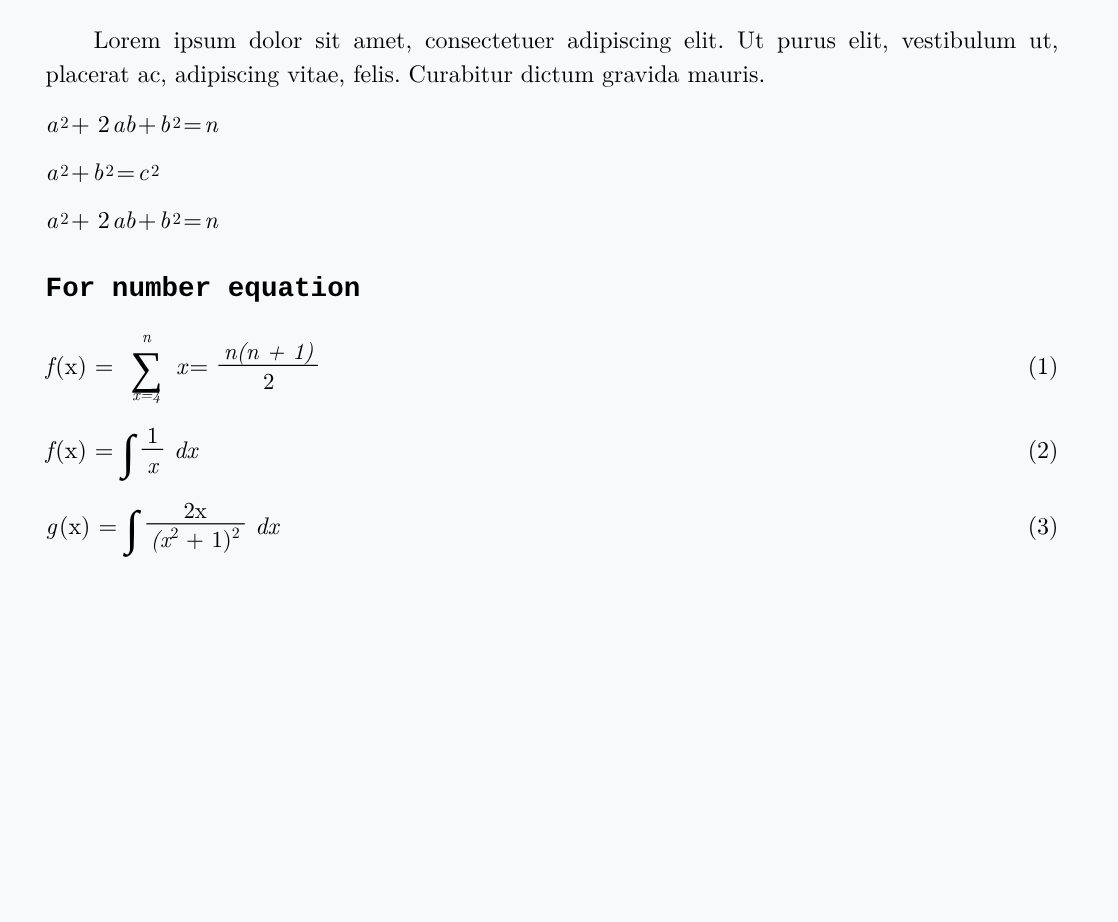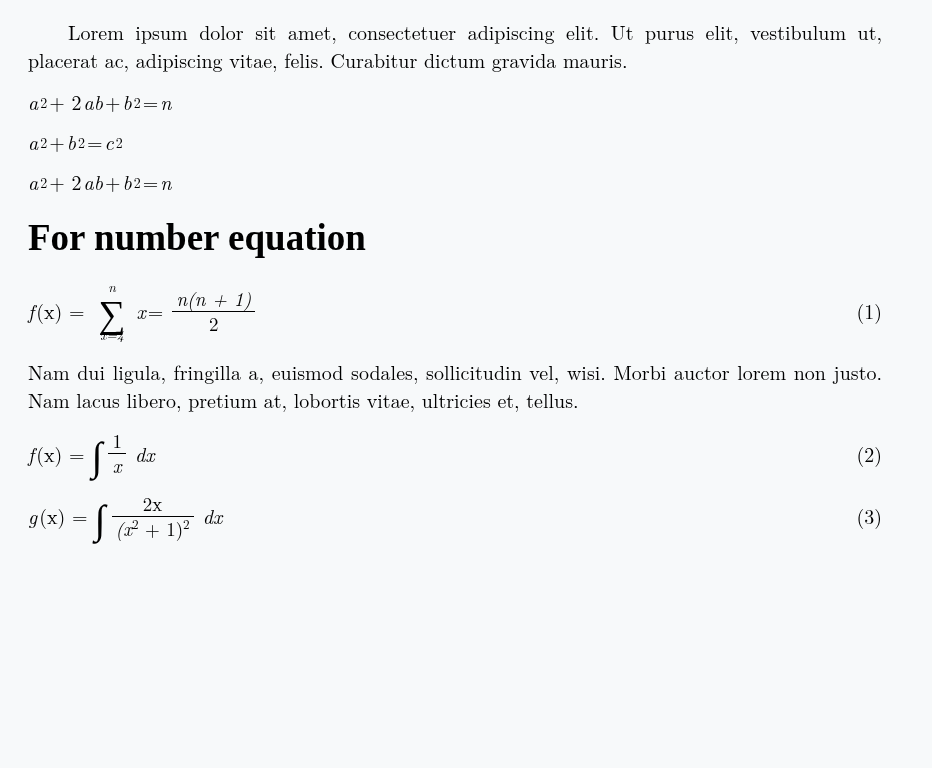--- a/index.html
+++ b/index.html
@@ -6,21 +6,21 @@
       margin: 0;
       padding: 0;
       background: #f7f9fa;
       font-family: "Latin Modern Roman", "Computer Modern", Georgia, serif;
       color: #000;
       width: 932px;
       height: 768px;
       overflow: hidden;
     }
     .page {
-      padding: 18px 50px 18px 28px;
+      padding: 18px 50px 18px 38px;
       font-size: 20px;
       line-height: 1.42;
     }
     .para {
       text-align: justify;
       margin: 0 0 10px 0;
     }
     .indent {
       text-indent: 2em;
     }
@@ -40,24 +40,24 @@
       align-items: center;
       margin: 16px 0;
     }
     .eq-numbered-row .math {
       flex-shrink: 0;
     }
     .eq-num {
       font-style: normal;
     }
     h2.section {
-      font-family: Liberation Serif, serif;
+      font-family: Liberation Mono, monospace;
       font-weight: bold;
-      font-size: 37px;
-      margin: 15px 0 16px 0;
+      font-size: 23px;
+      margin: 28px 0 16px 0;
     }
     .math {
       font-style: italic;
       display: inline-flex;
       align-items: center;
       gap: 2px;
       white-space: nowrap;
     }
     .rm { font-style: normal; }
     sup, sub { font-size: 0.7em; line-height: 0; }
@@ -182,21 +182,20 @@
       <span class="mspace"></span>
       <span class="frac">
         <span class="num">n(n + 1)</span>
         <span class="bar"></span>
         <span class="den rm">2</span>
       </span>
     </span>
     <span class="eq-num">(1)</span>
   </div>
 
-  <p class="para">Nam dui ligula, fringilla a, euismod sodales, sollicitudin vel, wisi. Morbi auctor lorem non justo. Nam lacus libero, pretium at, lobortis vitae, ultricies et, tellus.</p>
 
   <div class="eq-numbered-row">
     <span class="math">
       <span>f</span>
       <span class="rm">(x) = </span>
       <span class="mspace"></span>
       <span class="intsym">∫</span>
       <span class="frac">
         <span class="num rm">1</span>
         <span class="bar"></span>

